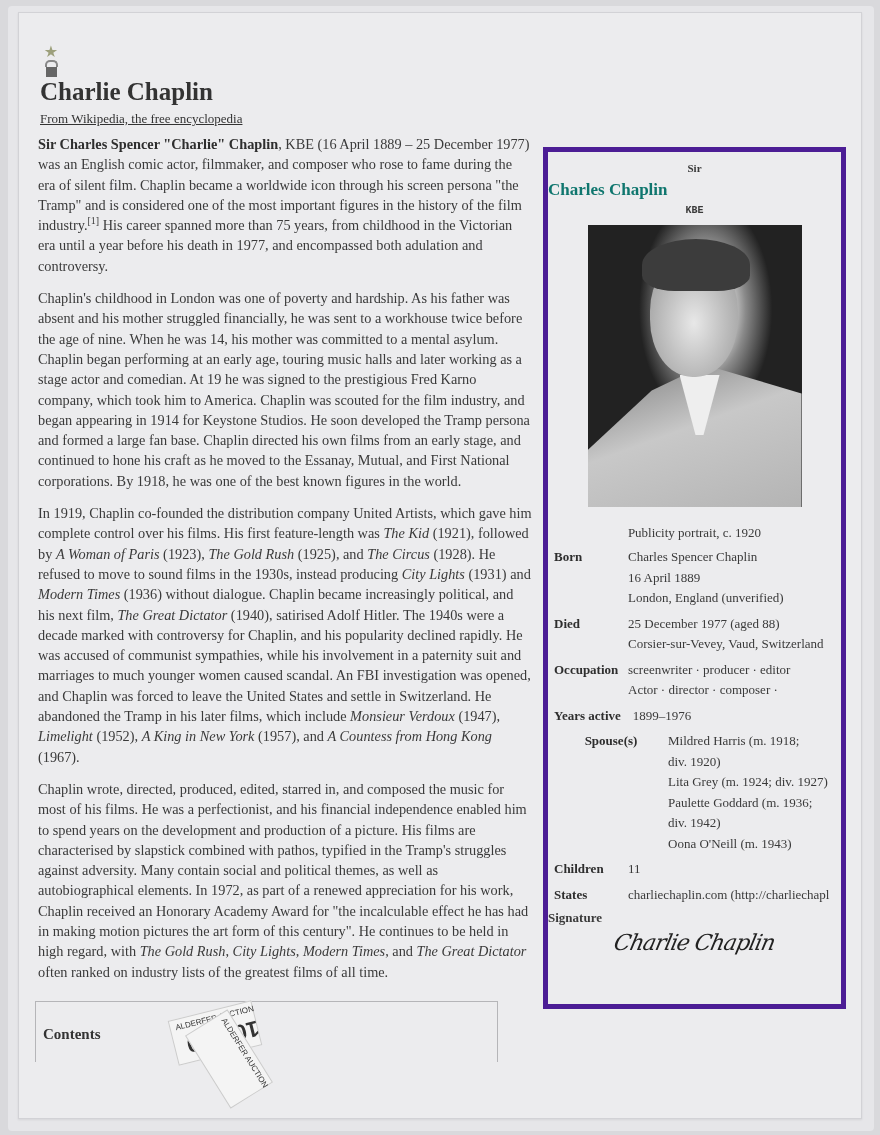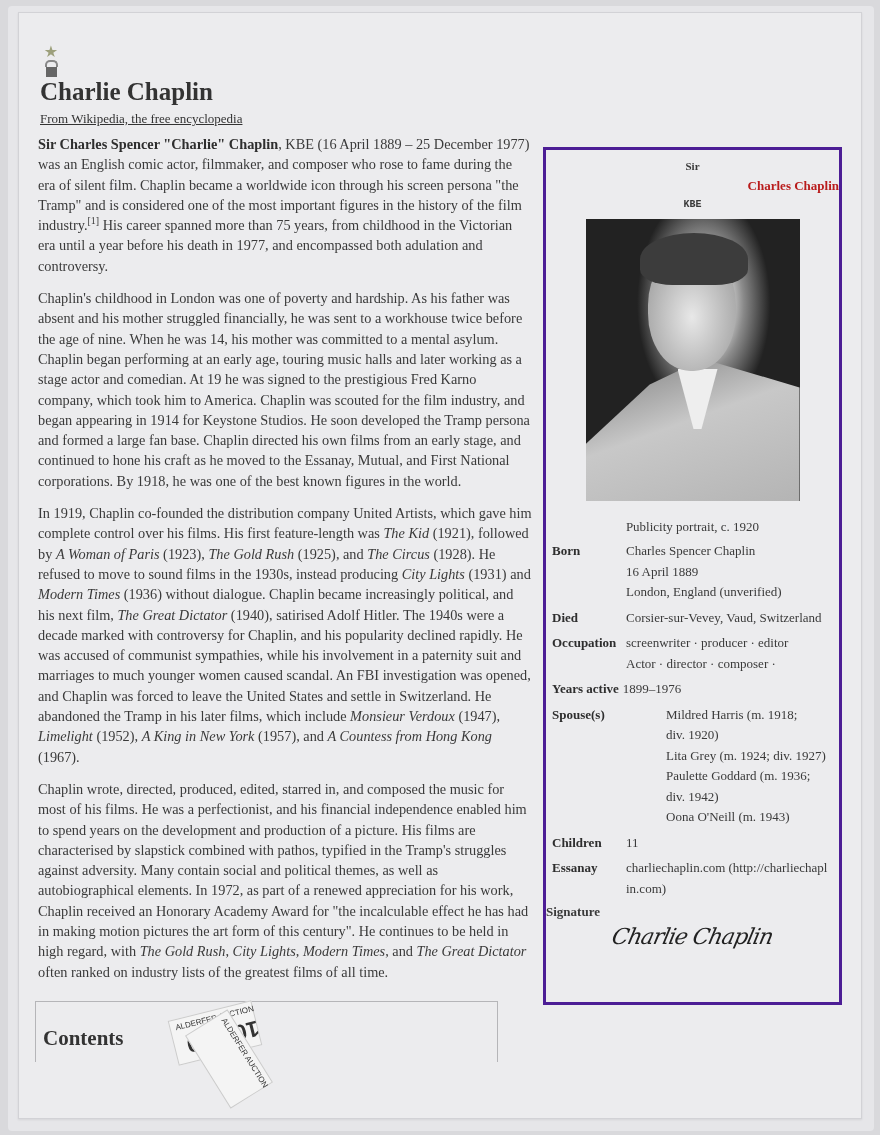--- a/index.html
+++ b/index.html
@@ -9,40 +9,40 @@
   .icons{position:absolute;left:43px;top:45px;width:16px;}
   .star{color:#9da07c;font-size:16px;line-height:14px;display:block;text-align:center;}
   .lock{width:9px;height:11px;margin:1px auto 0;border:2px solid #888;border-bottom:none;border-radius:5px 5px 0 0;height:5px;}
   .lockbody{width:11px;height:10px;background:#666;margin:0 auto;}
   h1{position:absolute;left:40px;top:78px;margin:0;font-size:25px;font-weight:bold;color:#333;}
   .subtitle{position:absolute;left:40px;top:111px;font-size:13px;color:#333;text-decoration:underline;}
   .article{position:absolute;left:38px;top:134px;width:494px;font-size:14.3px;line-height:20.3px;color:#3a3a3a;}
   .article p{margin:0 0 12px 0;}
   .article b{color:#2e2e2e;}
   sup{font-size:10px;line-height:0;}
-  .infobox{position:absolute;left:543px;top:147px;width:293px;height:852px;border:3px solid #4c1d95;background:#ececee;font-size:13px;color:#3a3a3a;}
+  .infobox{position:absolute;left:543px;top:147px;width:293px;height:852px;border:5px solid #4c1d95;background:#ececee;font-size:13px;color:#3a3a3a;}
   .ib-pre{text-align:center;font-weight:bold;font-size:11px;margin-top:10px;}
-  .ib-name{text-align:right;font-weight:bold;font-size:13px;margin-top:6px;color:#b91c1c;}
+  .ib-name{text-align:left;font-weight:bold;font-size:17px;margin-top:6px;color:#0f766e;}
   .ib-post{text-align:center;font-weight:bold;font-size:10px;margin-top:5px;font-family:Liberation Mono, monospace;}
   .photo{position:relative;margin:9px auto 0;width:214px;height:282px;background:radial-gradient(ellipse at 55% 30%,#cfcfcf 0 16%,#8a8a8a 24%,#222 40%),#1c1c1c;overflow:hidden;}
   .photo .face{position:absolute;left:62px;top:32px;width:88px;height:120px;border-radius:45% 45% 48% 48%;background:radial-gradient(ellipse at 50% 55%,#e8e8e8,#a9a9a9 75%);}
   .photo .hair{position:absolute;left:54px;top:14px;width:108px;height:52px;border-radius:50% 50% 30% 30%;background:#3c3c3c;}
   .photo .suit{position:absolute;left:0;top:140px;width:214px;height:142px;background:linear-gradient(160deg,#7b7b7b,#c8c8c8 45%,#b4b4b4);clip-path:polygon(0 60%,30% 18%,55% 0,100% 20%,100% 100%,0 100%);}
   .photo .collar{position:absolute;left:92px;top:150px;width:40px;height:60px;background:#eeeeee;clip-path:polygon(0 0,100% 0,60% 100%,40% 100%);}
   .caption{text-align:center;font-size:13px;margin-top:18px;}
   .ib-rows{margin-top:6px;padding:0 6px;}
   .row{display:flex;margin-bottom:5px;line-height:20.5px;}
   .row .lbl{font-weight:bold;width:74px;flex:none;color:#2e2e2e;}
   .row .val{flex:1;}
-  .row.wide .lbl{width:114px;}
-  .row.mid .lbl{width:auto;margin-right:4px;}
+  .row.wide .lbl{width:114px;text-align:center;}
+  .row.mid .lbl{width:auto;margin-right:12px;}
   .sig-label{font-weight:bold;margin-top:2px;}
   .sig{text-align:center;font-family:"DejaVu Serif",serif;font-style:italic;font-size:22px;color:#222;margin-top:4px;transform:skewX(-12deg);letter-spacing:-1px;}
   .toc{position:absolute;left:35px;top:1001px;width:461px;height:60px;border:1px solid #b5b5b8;border-bottom:none;}
-  .toc-title{position:absolute;left:7px;top:24px;font-weight:bold;font-size:21px;color:#333;}
+  .toc-title{position:absolute;left:7px;top:24px;font-weight:bold;font-size:15px;color:#333;}
   .ticket{position:absolute;background:#f4f4f4;border:1px solid #ccc;font-family:"Liberation Sans",sans-serif;color:#333;}
   .t1{left:172px;top:1010px;width:84px;height:44px;transform:rotate(-14deg);}
   .t2{left:186px;top:1034px;width:84px;height:48px;transform:rotate(58deg);}
   .tk-small{font-size:8px;position:absolute;left:5px;top:3px;white-space:nowrap;}
   .tk-num{font-size:22px;position:absolute;left:12px;top:14px;font-weight:bold;transform:rotate(180deg);}
 </style>
 </head>
 <body>
 
 <div class="sleeve"></div>
@@ -82,20 +82,21 @@
         <div class="lbl">Born</div>
         <div class="val">
           <div>Charles Spencer Chaplin</div>
           <div>16 April 1889</div>
           <div>London, England (unverified)</div>
         </div>
       </div>
     <div class="row">
         <div class="lbl">Died</div>
         <div class="val">
+          <div>25 December 1977 (aged 88)</div>
           <div>Corsier-sur-Vevey, Vaud, Switzerland</div>
         </div>
       </div>
     <div class="row">
         <div class="lbl">Occupation</div>
         <div class="val">
           <div>screenwriter · producer · editor</div>
           <div>Actor · director · composer ·</div>
         </div>
       </div>
@@ -116,24 +117,23 @@
           <div>Oona O'Neill (m. 1943)</div>
         </div>
       </div>
     <div class="row">
         <div class="lbl">Children</div>
         <div class="val">
           <div>11</div>
         </div>
       </div>
     <div class="row">
-        <div class="lbl">Essanay</div>
+        <div class="lbl">States</div>
         <div class="val">
           <div>charliechaplin.com (http://charliechapl</div>
-          <div>in.com)</div>
         </div>
       </div>
   </div>
   <div class="sig-label">Signature</div>
   <div class="sig">Charlie Chaplin</div>
 </div>
 
 <div class="toc">
   <div class="toc-title">Contents</div>
 </div>

